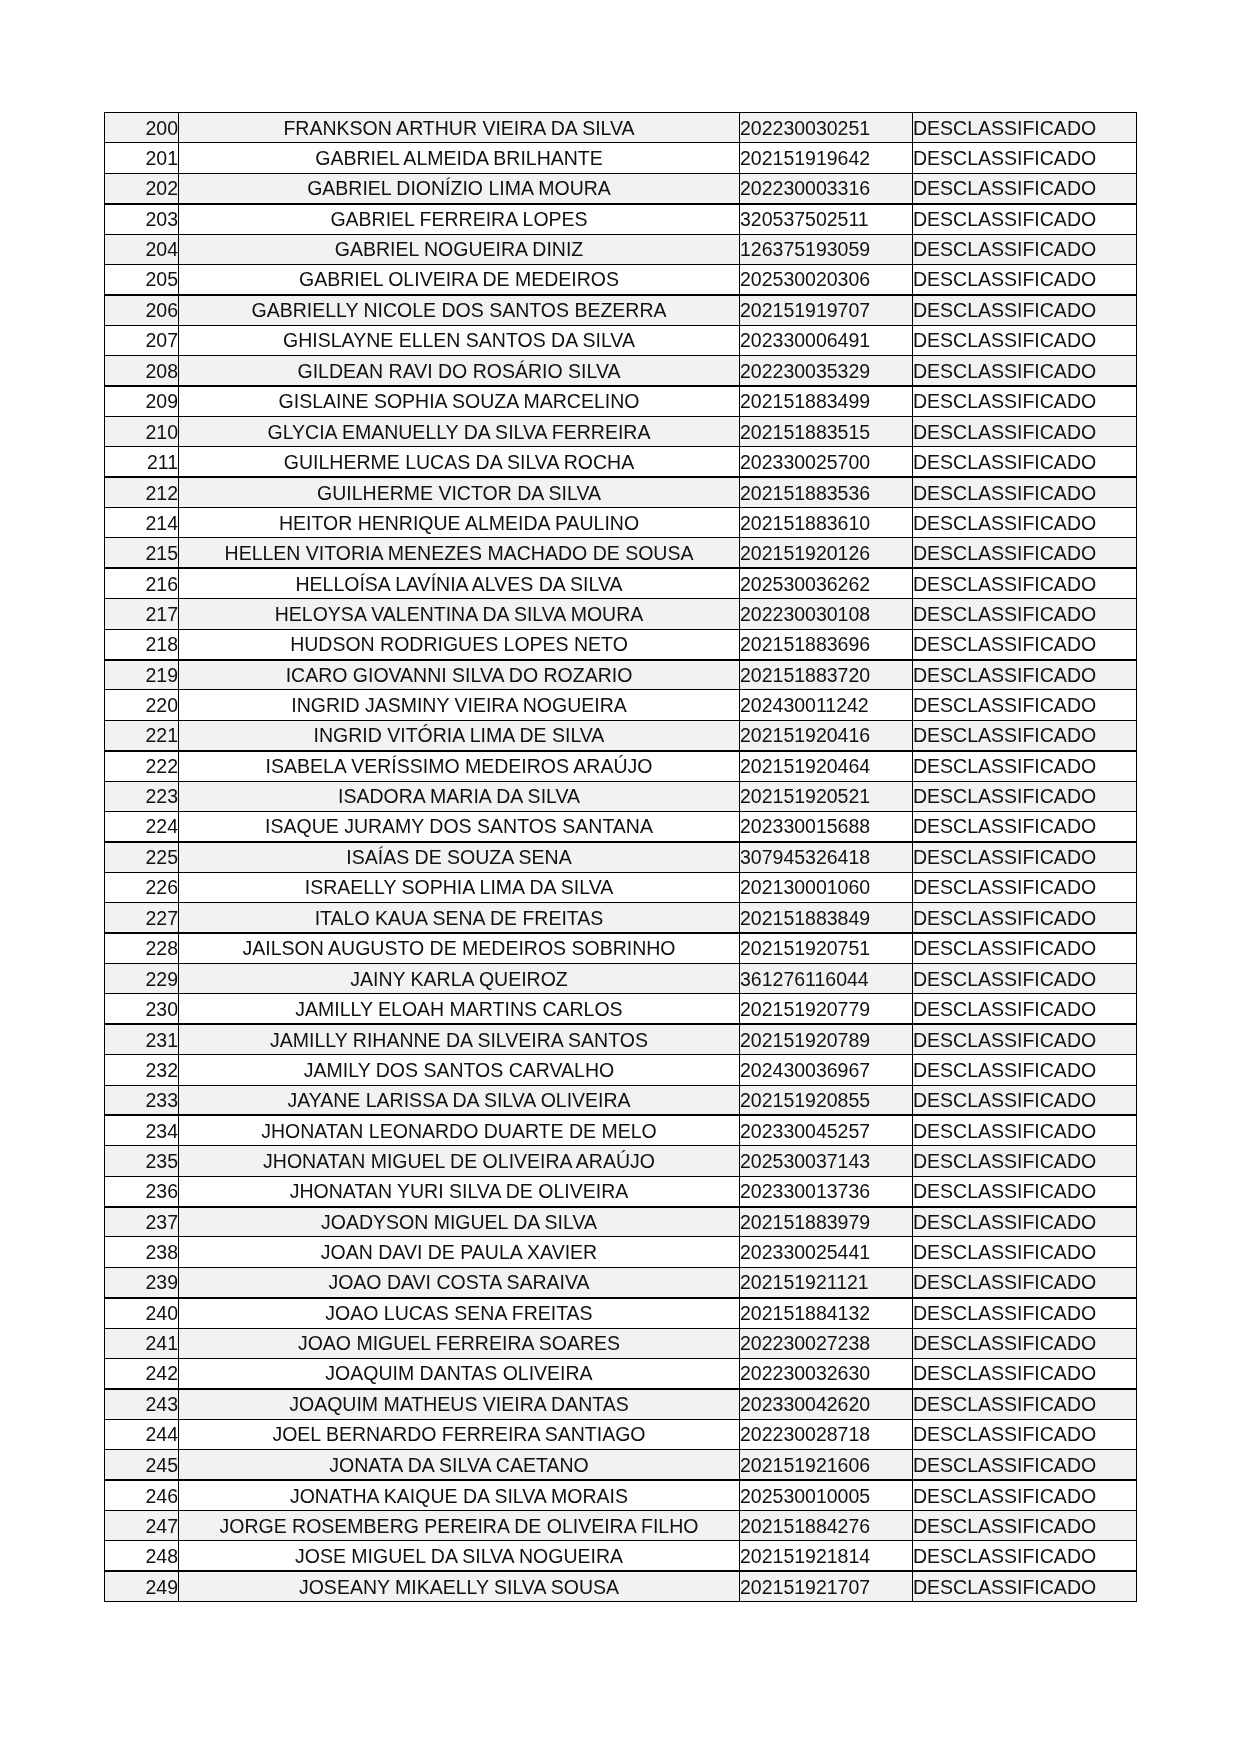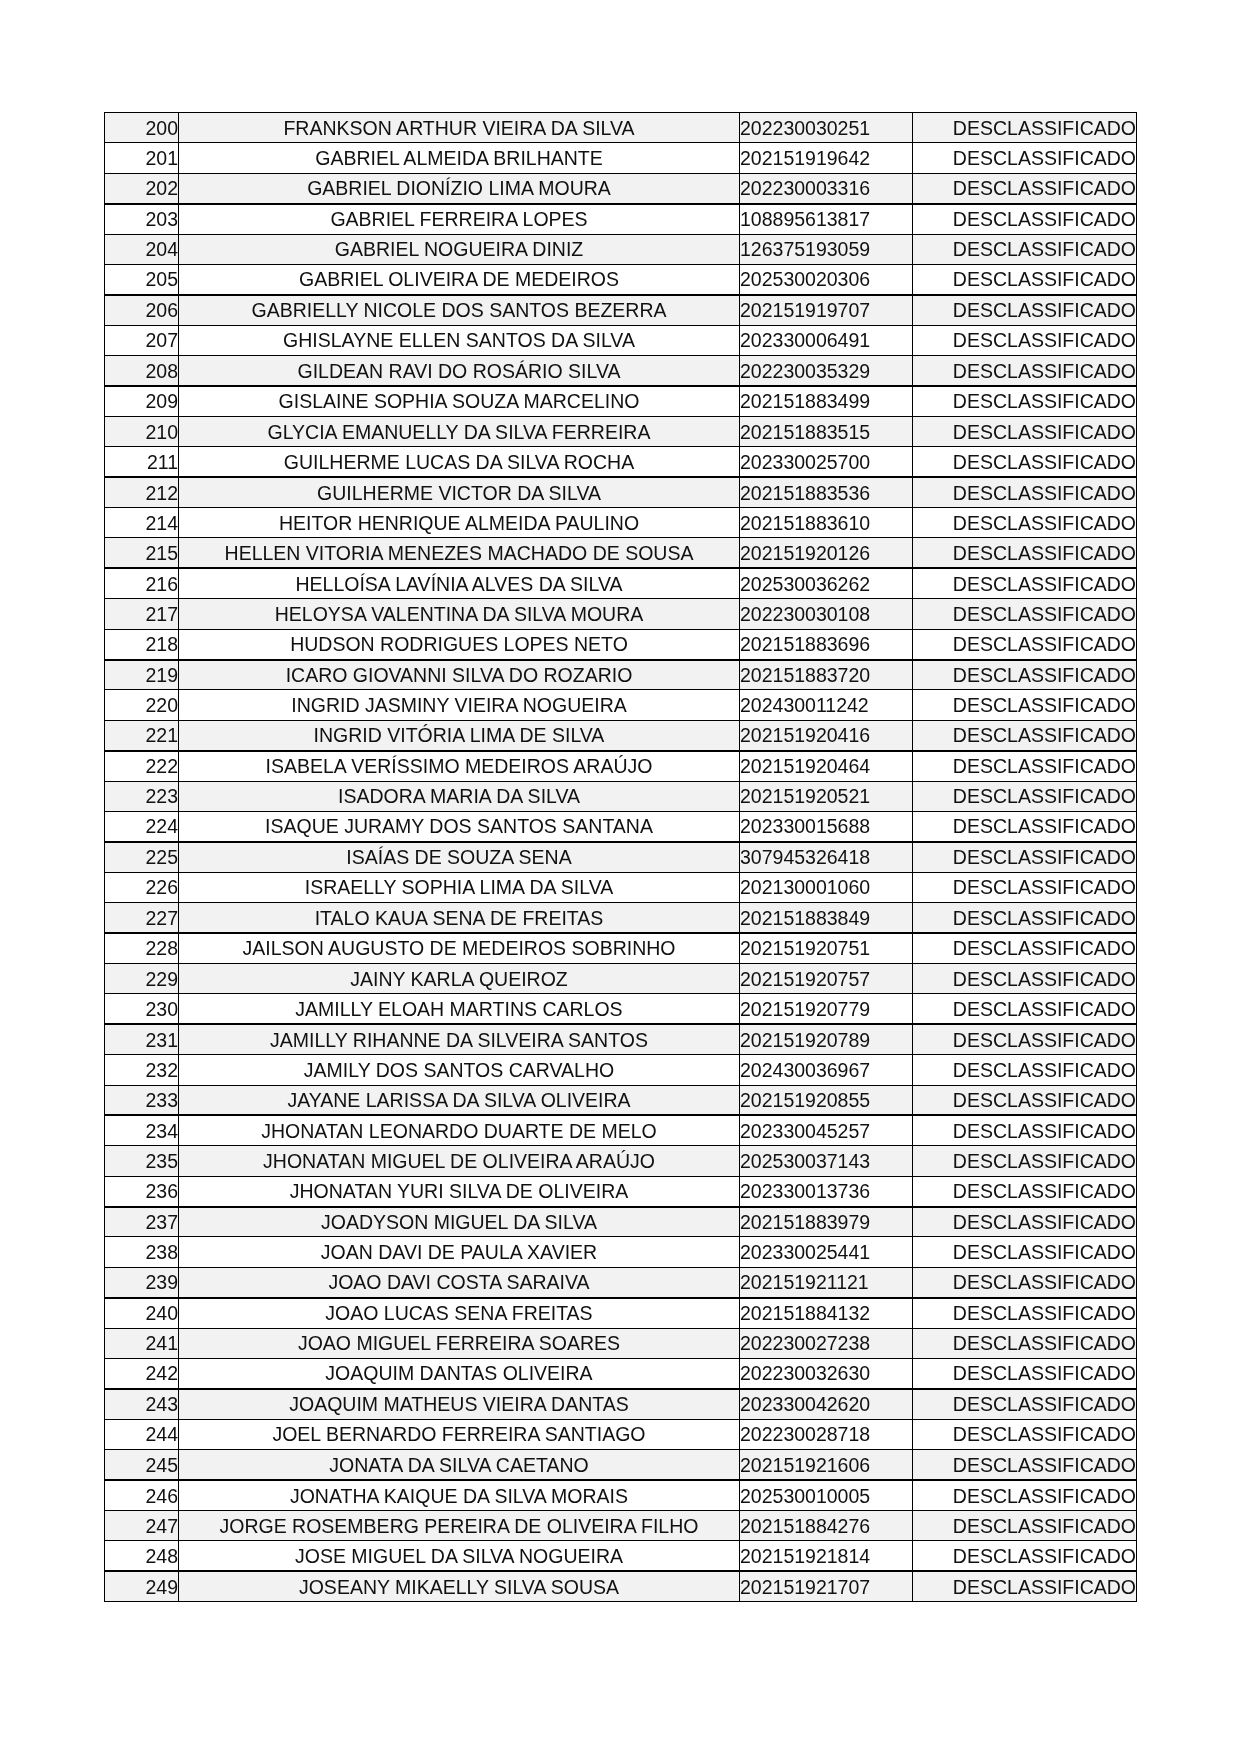--- a/index.html
+++ b/index.html
@@ -20,21 +20,21 @@
     border-left: 1.5px solid #000; border-right: 1.5px solid #000;
     border-top: 1px solid #000; border-bottom: 1px solid #000;
     font-size: 19.5px; line-height: 28px; white-space: nowrap; overflow: hidden;
   }
   table.results tr:nth-child(odd) td { background: #f2f2f2; }
   table.results tr:nth-child(even) td { background: #ffffff; }
   table.results tr:nth-child(3n) td { border-bottom-width: 2px; }
   td.num { text-align: right; padding-right: 5px; }
   td.name { text-align: center; padding-left: 4px; }
   td.id { text-align: left; }
-  td.status { text-align: right; }
+  td.status { text-align: left; }
 </style>
 </head>
 <body>
 
 <div class="page">
   <table class="results">
     <colgroup>
       <col class="c-num">
         <col class="c-name">
         <col class="c-id">
@@ -55,21 +55,21 @@
         </tr>
         <tr>
           <td class="num">202</td>
           <td class="name">GABRIEL DIONÍZIO LIMA MOURA</td>
           <td class="id">202230003316</td>
           <td class="status">DESCLASSIFICADO</td>
         </tr>
         <tr>
           <td class="num">203</td>
           <td class="name">GABRIEL FERREIRA LOPES</td>
-          <td class="id">108895613817</td>
+          <td class="id">320537502511</td>
           <td class="status">DESCLASSIFICADO</td>
         </tr>
         <tr>
           <td class="num">204</td>
           <td class="name">GABRIEL NOGUEIRA DINIZ</td>
           <td class="id">126375193059</td>
           <td class="status">DESCLASSIFICADO</td>
         </tr>
         <tr>
           <td class="num">205</td>
@@ -205,21 +205,21 @@
         </tr>
         <tr>
           <td class="num">228</td>
           <td class="name">JAILSON AUGUSTO DE MEDEIROS SOBRINHO</td>
           <td class="id">202151920751</td>
           <td class="status">DESCLASSIFICADO</td>
         </tr>
         <tr>
           <td class="num">229</td>
           <td class="name">JAINY KARLA QUEIROZ</td>
-          <td class="id">202151920757</td>
+          <td class="id">361276116044</td>
           <td class="status">DESCLASSIFICADO</td>
         </tr>
         <tr>
           <td class="num">230</td>
           <td class="name">JAMILLY ELOAH MARTINS CARLOS</td>
           <td class="id">202151920779</td>
           <td class="status">DESCLASSIFICADO</td>
         </tr>
         <tr>
           <td class="num">231</td>

